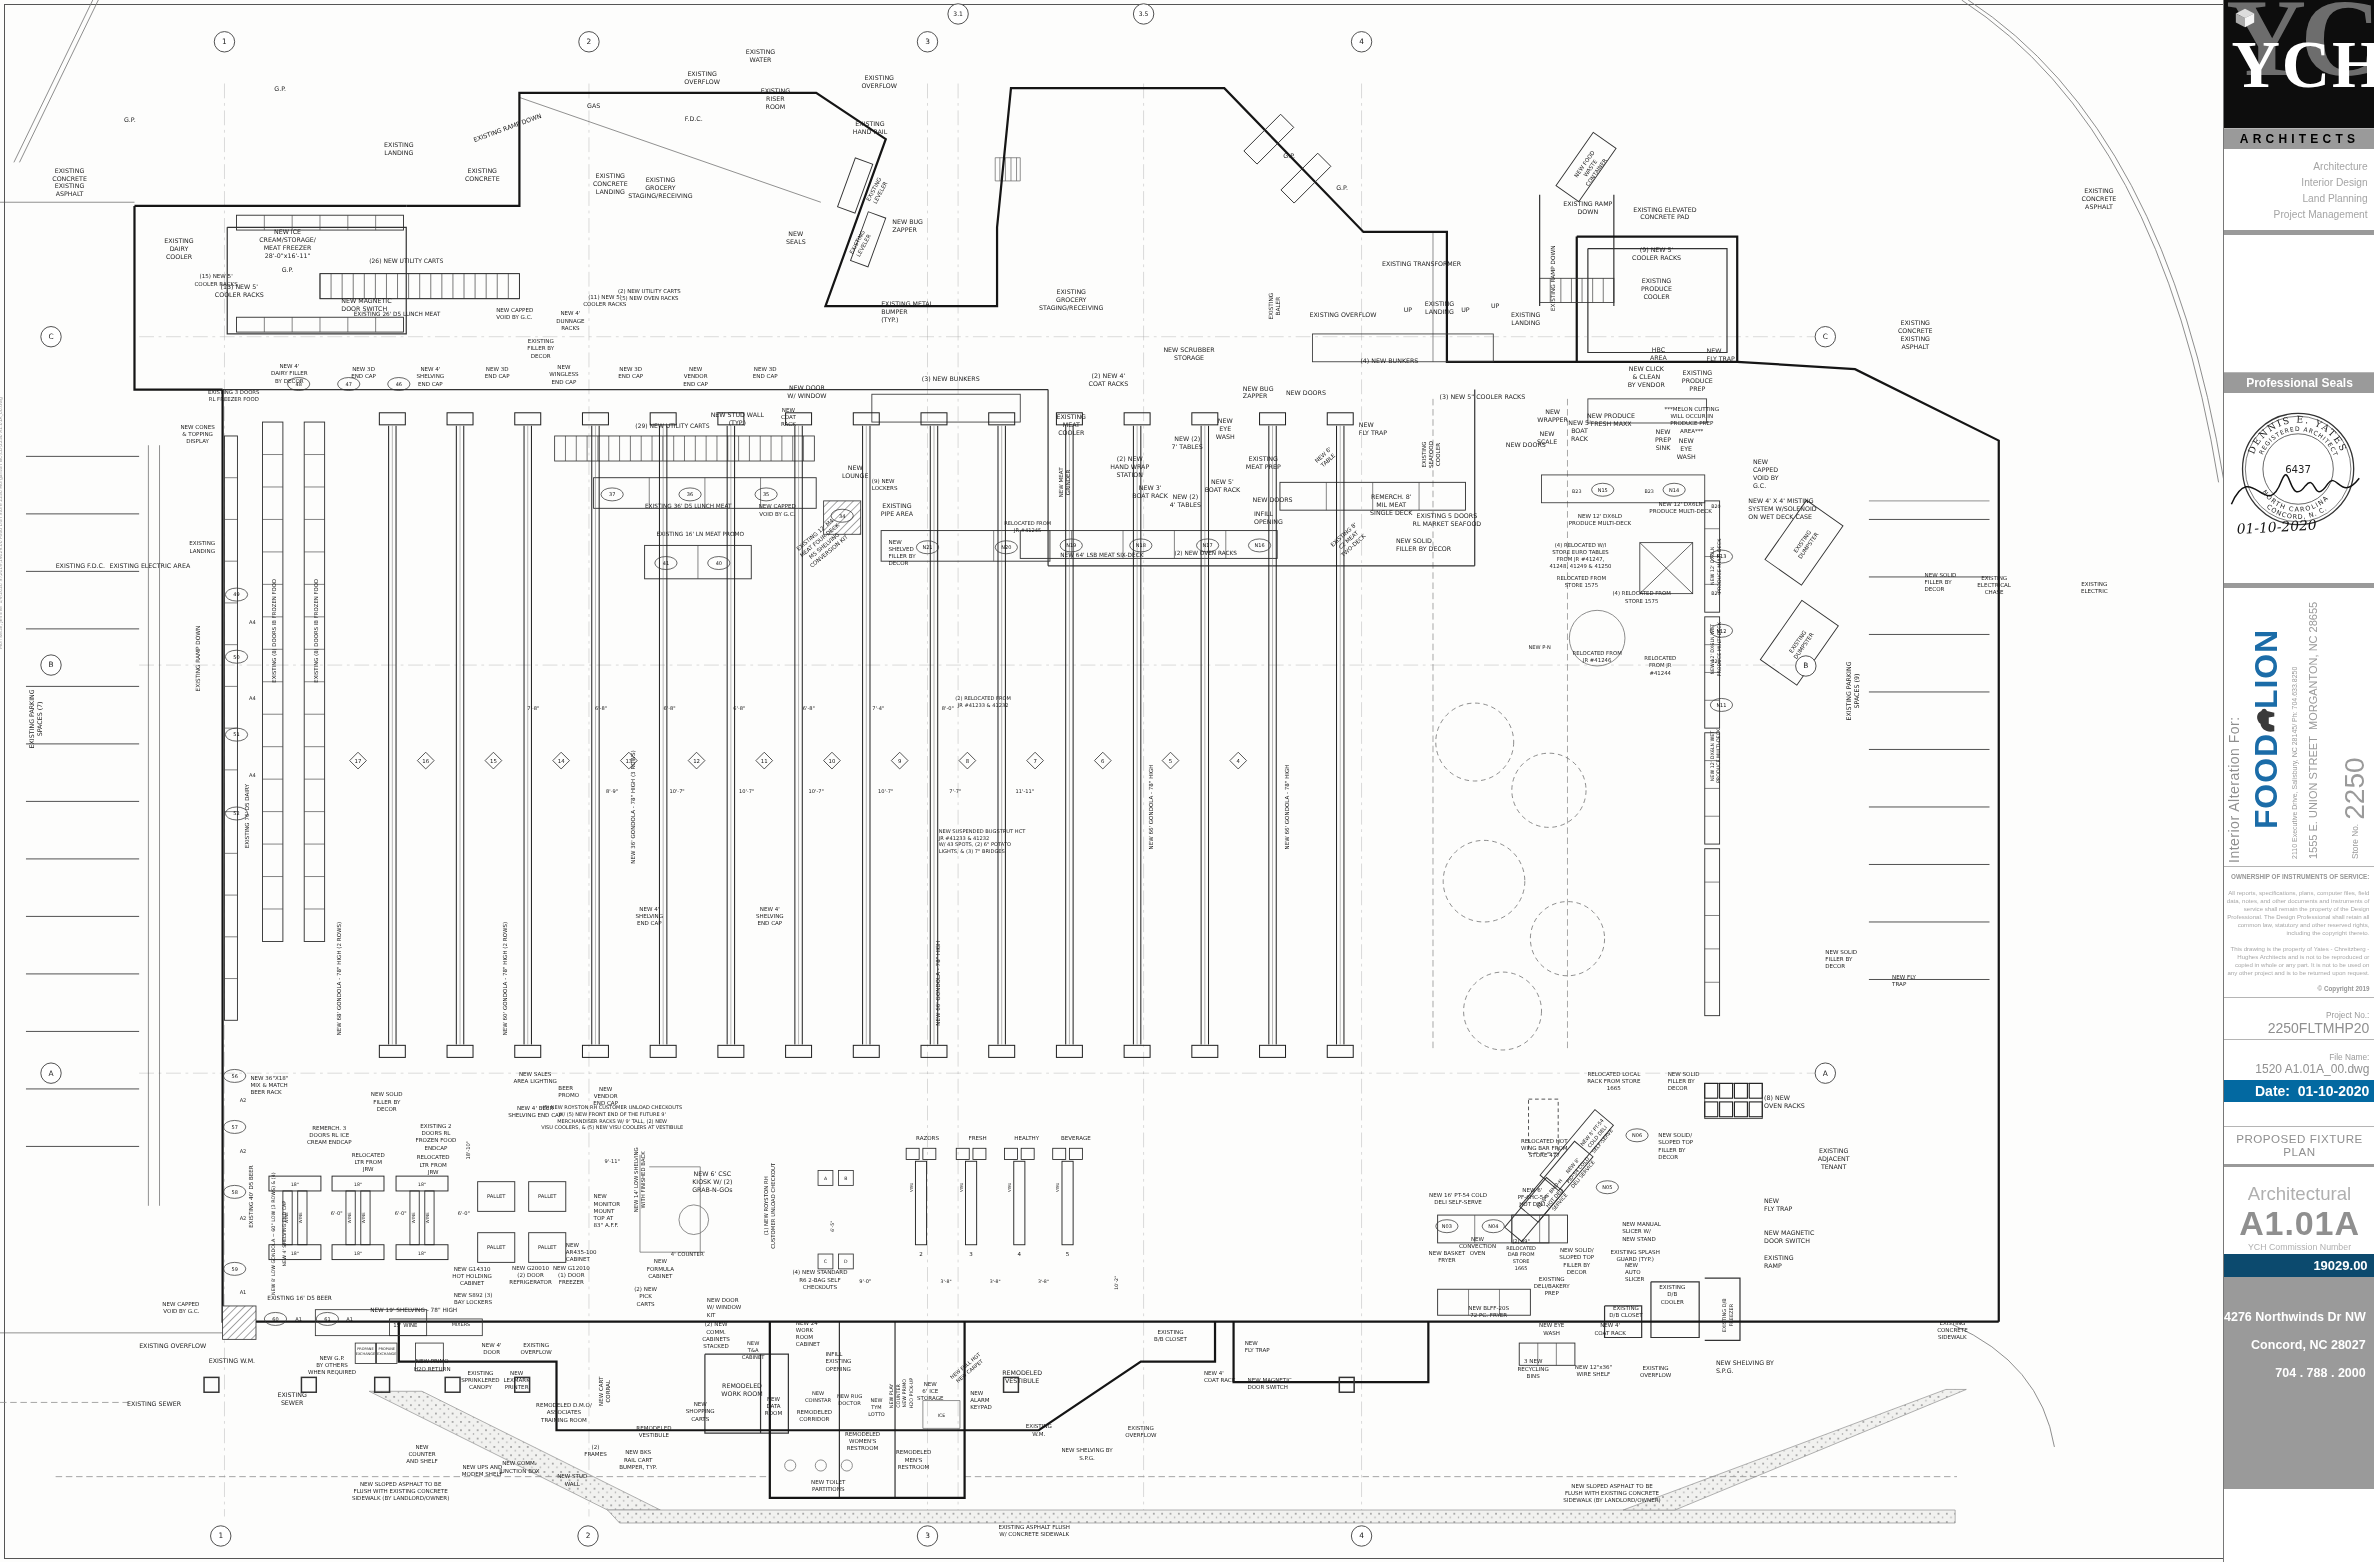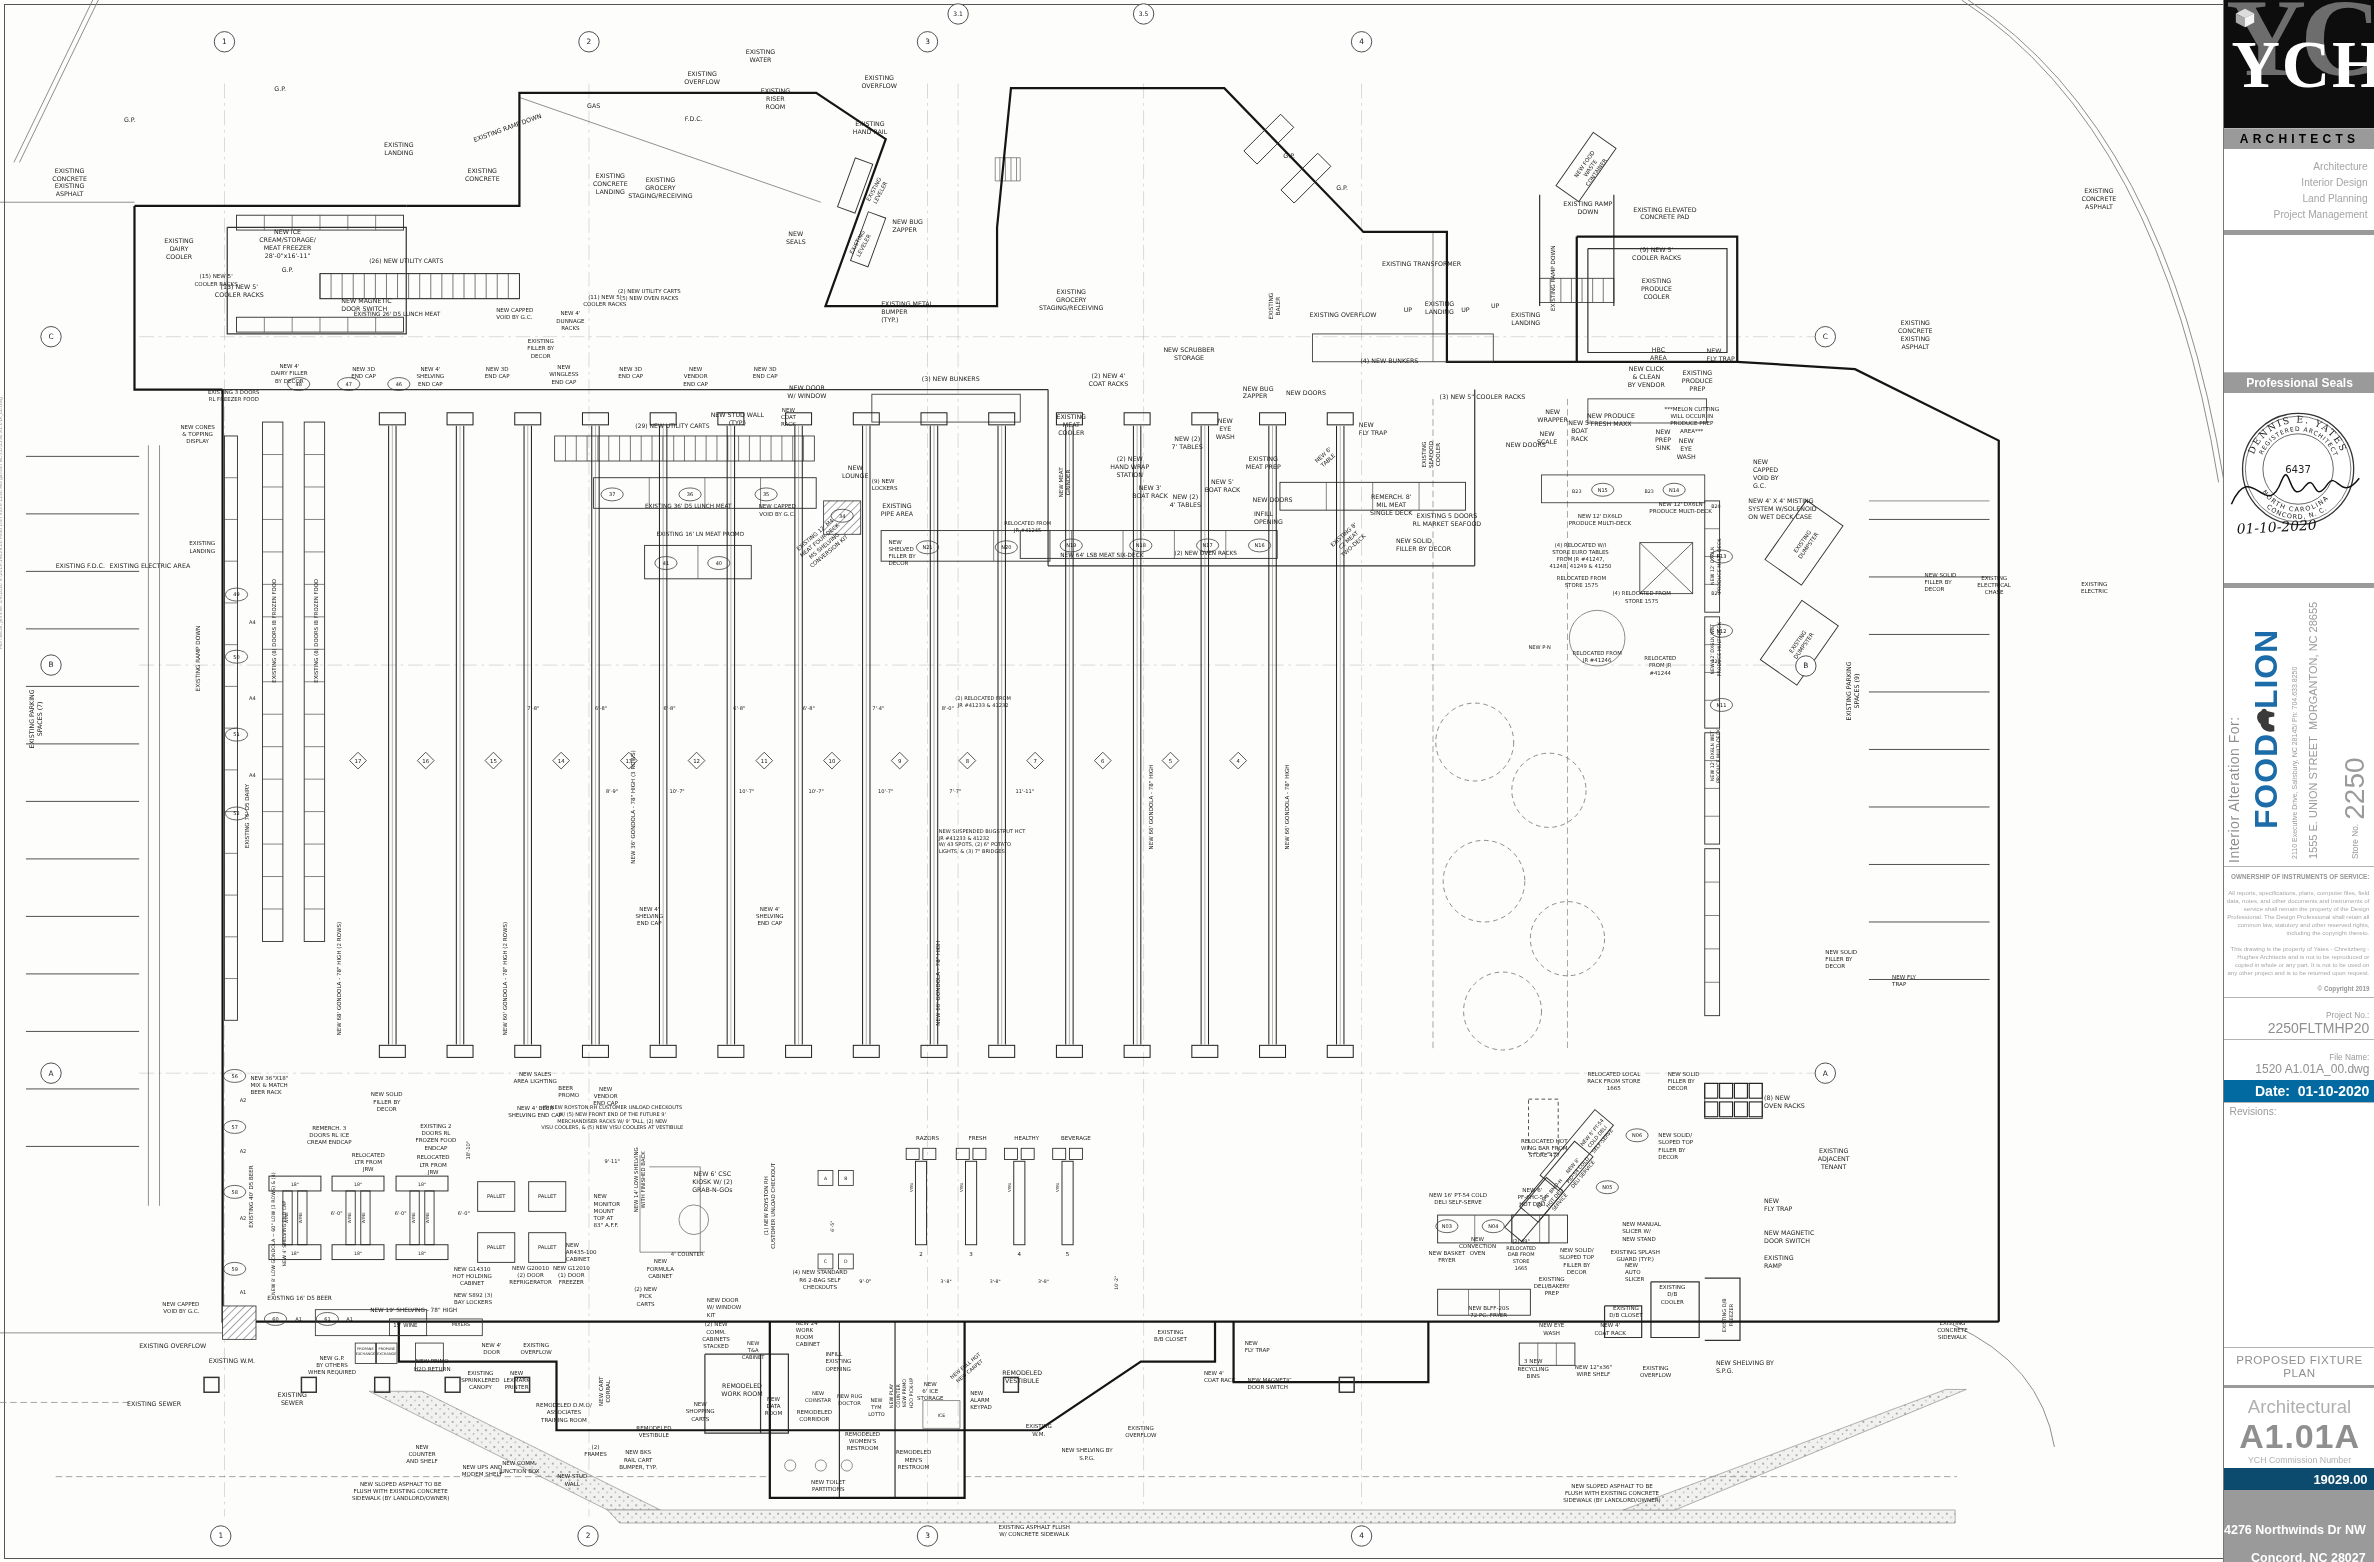--- a/index.html
+++ b/index.html
@@ -33,21 +33,21 @@
   #fl-site{position:absolute;left:83px;top:7.4px;height:263px;font-size:11px;color:#9a9a9a;line-height:13px;}
   #fl-store{position:absolute;left:115px;top:7.4px;height:263px;color:#9a9a9a;}
   #ownership{padding:5.6px 5.6px 3.7px 1.9px;font-size:6.1px;line-height:8px;text-align:right;color:#a8a8a8;}
   #ownership b{font-size:6.3px;color:#969696;}
   .kv{padding:1.9px 5.6px 3.7px;text-align:right;border-top:1.9px solid #b5b5b5;}
   .kv .k{font-size:8.3px;margin-top:10px;}
   .kv .v{font-size:14px;color:#8f8f8f;}
   #dateband{background:#0369a1;color:#fff;font-weight:bold;font-size:14px;padding:2.8px 5.6px;text-align:right;}
   #revs{height:213px;padding:3.7px 5.6px;font-size:10.2px;text-align:left;border-top:1.9px solid #b5b5b5;}
   #ptitle{border-top:1.9px solid #b5b5b5;padding:5.6px 3.7px;font-size:11.6px;text-align:center;color:#8f8f8f;letter-spacing:0.5px;margin-top:24px;}
-  #sheetid{border-top:3.7px solid #9a9a9a;text-align:center;padding-top:8px;}
+  #sheetid{border-top:3.7px solid #9a9a9a;text-align:center;padding-top:16px;}
   #sheetid .disc{font-size:18.6px;color:#b0b0b0;}
   #sheetid .num{font-size:34px;font-weight:bold;color:#8f8f8f;letter-spacing:0.9px;line-height:37px;}
   #sheetid .cl{font-size:8.8px;color:#b0b0b0;padding-bottom:2.8px;}
   #comm{background:#0c4a6e;color:#fff;font-weight:bold;text-align:right;font-size:13px;padding:3.7px 7.4px;}
   #foot{background:#9a9a9a;color:#fff;font-weight:bold;text-align:right;font-size:12.5px;
         padding:26px 9.3px 0 0;height:186px;line-height:28px;}
 </style>
 </head>
 <body>
 <div id="sheet">
@@ -991,21 +991,20 @@
     <div class="k">Project No.:</div>
     <div class="v">2250FLTMHP20</div>
   </div>
   <div class="kv">
     <div class="k">File Name:</div>
     <div class="v" style="font-size:12px">1520 A1.01A_00.dwg</div>
   </div>
   <div id="dateband">
     <span>Date:</span>&nbsp;&nbsp;<span>01-10-2020</span>
   </div>
-  <div id="revs">Revisions:</div>
   <div id="ptitle">PROPOSED FIXTURE PLAN</div>
   <div id="sheetid">
     <div class="disc">Architectural</div>
     <div class="num">A1.01A</div>
     <div class="cl">YCH Commission Number</div>
   </div>
   <div id="comm">19029.00</div>
   <div id="foot">
         <div>4276 Northwinds Dr NW</div>
         <div>Concord, NC 28027</div>

